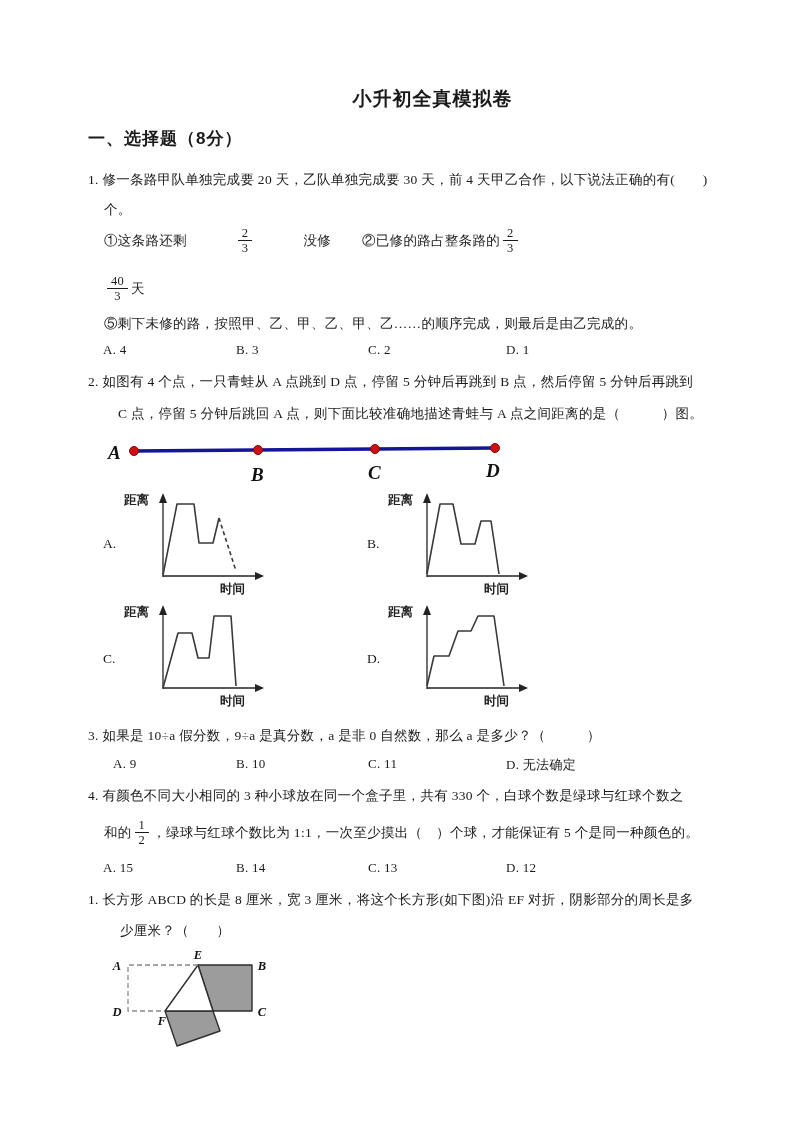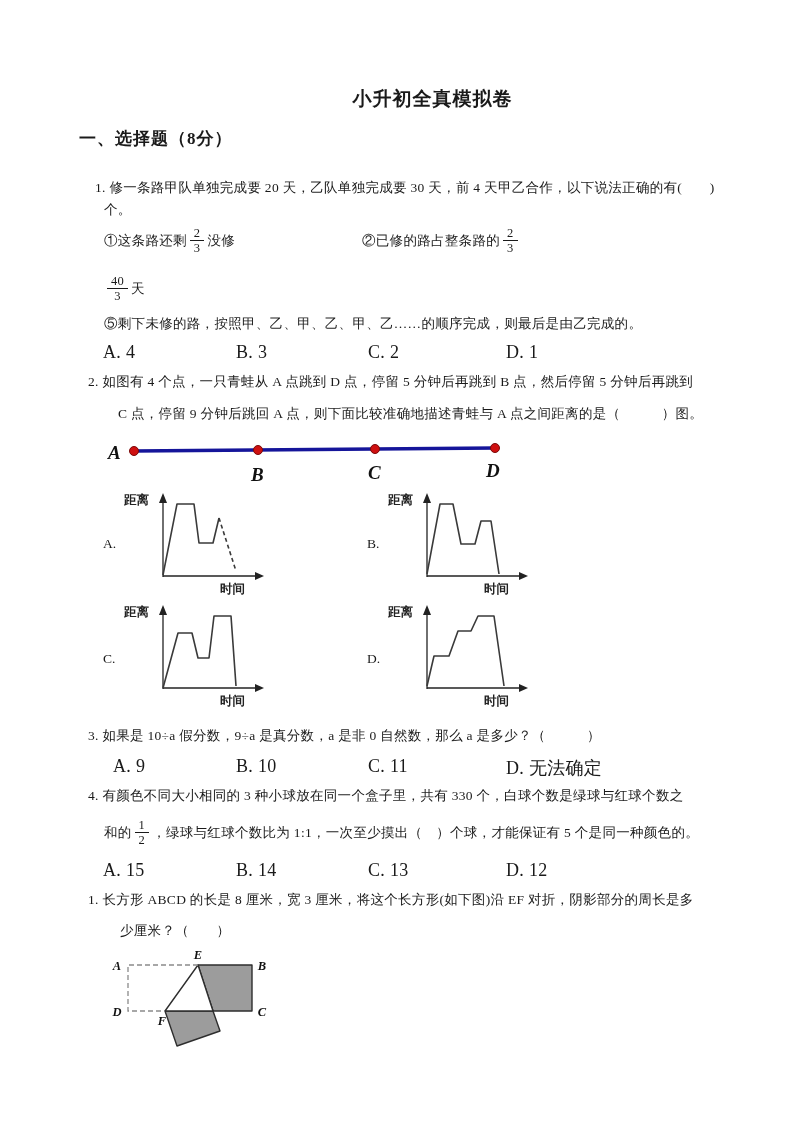--- a/index.html
+++ b/index.html
@@ -8,32 +8,32 @@
     font-family:"Liberation Serif","DejaVu Serif",serif;
     color:#1a1a1a;overflow:hidden;
   }
   .abs{position:absolute;white-space:nowrap;}
   .doc-title{
     left:0;top:86px;width:793px;text-align:center;
     font-family:"Liberation Sans","DejaVu Sans",sans-serif;
     font-size:19px;font-weight:bold;letter-spacing:1px;margin-left:36px;
   }
   .section-heading{
-    left:79px;top:127px;
-    font-family:Liberation Serif, serif;
+    left:88px;top:127px;
+    font-family:Liberation Sans, sans-serif;
     font-size:17px;font-weight:bold;letter-spacing:1px;
   }
   .bodyline{font-size:13.5px;letter-spacing:0.3px;line-height:19px;}
   .fracrow{display:flex;align-items:center;}
   .frac{display:inline-block;text-align:center;vertical-align:middle;
         font-size:12.5px;line-height:1.12;margin:0 3px;}
   .frac .num{display:block;border-bottom:1px solid #1a1a1a;padding:0 4px;}
   .frac .den{display:block;padding:0 4px;}
   .optrow{position:absolute;left:0;top:0;width:793px;height:20px;}
-  .opt{position:absolute;font-size:18px;letter-spacing:0.3px;}
+  .opt{position:absolute;font-size:13px;letter-spacing:0.3px;}
   .oc1{left:103px;} .oc2{left:236px;} .oc3{left:368px;} .oc4{left:506px;}
   .graph-letter{font-size:13.5px;}
   .axis{stroke:#222;stroke-width:1.3;}
   .arrowhead{fill:#222;}
   .curve{fill:none;stroke:#3a3a3a;stroke-width:1.6;stroke-linejoin:round;}
   .curve.dashed{stroke-dasharray:4,3;}
   .axis-label{font-family:"Liberation Sans","DejaVu Sans",sans-serif;
               font-size:12.5px;font-weight:600;fill:#222;}
   .navy-line{stroke:#15159a;stroke-width:3.4;stroke-linecap:round;}
   .dot{fill:#cf1010;stroke:#7a0a0a;stroke-width:1;}
@@ -46,24 +46,24 @@
   .dashline{fill:none;stroke:#8a8a8a;stroke-width:1.3;stroke-dasharray:5,3;}
 </style>
 </head>
 <body>
 
 <div id="page">
 
   <div class="abs doc-title">小升初全真模拟卷</div>
   <div class="abs section-heading">一、选择题（8分）</div>
 
-  <div class="abs bodyline" style="left:95px;top:170px;margin-top:8px;">1. 修一条路甲队单独完成要 20 天，乙队单独完成要 30 天，前 4 天甲乙合作，以下说法正确的有(　　)</div>
+  <div class="abs bodyline" style="left:88px;top:170px;">1. 修一条路甲队单独完成要 20 天，乙队单独完成要 30 天，前 4 天甲乙合作，以下说法正确的有(　　)</div>
   <div class="abs bodyline" style="left:104px;top:200px;">个。</div>
 
-  <div class="abs bodyline fracrow" style="left:104px;top:222px;height:36px;">
+  <div class="abs bodyline fracrow" style="left:104px;top:222px;height:36px;gap:48px;">
     <span>①这条路还剩</span>
     <span class="frac">
       <span class="num">2</span>
       <span class="den">3</span>
     </span>
     <span>没修</span>
   </div>
   <div class="abs bodyline fracrow" style="left:362px;top:222px;height:36px;">
     <span>②已修的路占整条路的</span>
     <span class="frac">
@@ -83,21 +83,21 @@
   <div class="abs bodyline" style="left:104px;top:314px;">⑤剩下未修的路，按照甲、乙、甲、乙、甲、乙……的顺序完成，则最后是由乙完成的。</div>
 
   <div class="optrow" style="top:342px;">
     <span class="opt oc1">A. 4</span>
     <span class="opt oc2">B. 3</span>
     <span class="opt oc3">C. 2</span>
     <span class="opt oc4">D. 1</span>
   </div>
 
   <div class="abs bodyline" style="left:88px;top:372px;">2. 如图有 4 个点，一只青蛙从 A 点跳到 D 点，停留 5 分钟后再跳到 B 点，然后停留 5 分钟后再跳到</div>
-  <div class="abs bodyline" style="left:118px;top:404px;">C 点，停留 9 分钟后跳回 A 点，则下面比较准确地描述青蛙与 A 点之间距离的是（　　　）图。</div>
+  <div class="abs bodyline" style="left:118px;top:404px;">C 点，停留 5 分钟后跳回 A 点，则下面比较准确地描述青蛙与 A 点之间距离的是（　　　）图。</div>
 
   <svg class="abs" style="left:95px;top:436px;" width="440" height="50">
     <line class="navy-line" x1="39" y1="15" x2="400" y2="12"></line>
     <circle class="dot" cx="39" cy="15" r="4.5"></circle>
     <circle class="dot" cx="163" cy="14" r="4.5"></circle>
     <circle class="dot" cx="280" cy="13" r="4.5"></circle>
     <circle class="dot" cx="400" cy="12" r="4.5"></circle>
     <text class="pt-label" x="13" y="23">A</text>
     <text class="pt-label" x="156" y="45">B</text>
     <text class="pt-label" x="273" y="43">C</text>

